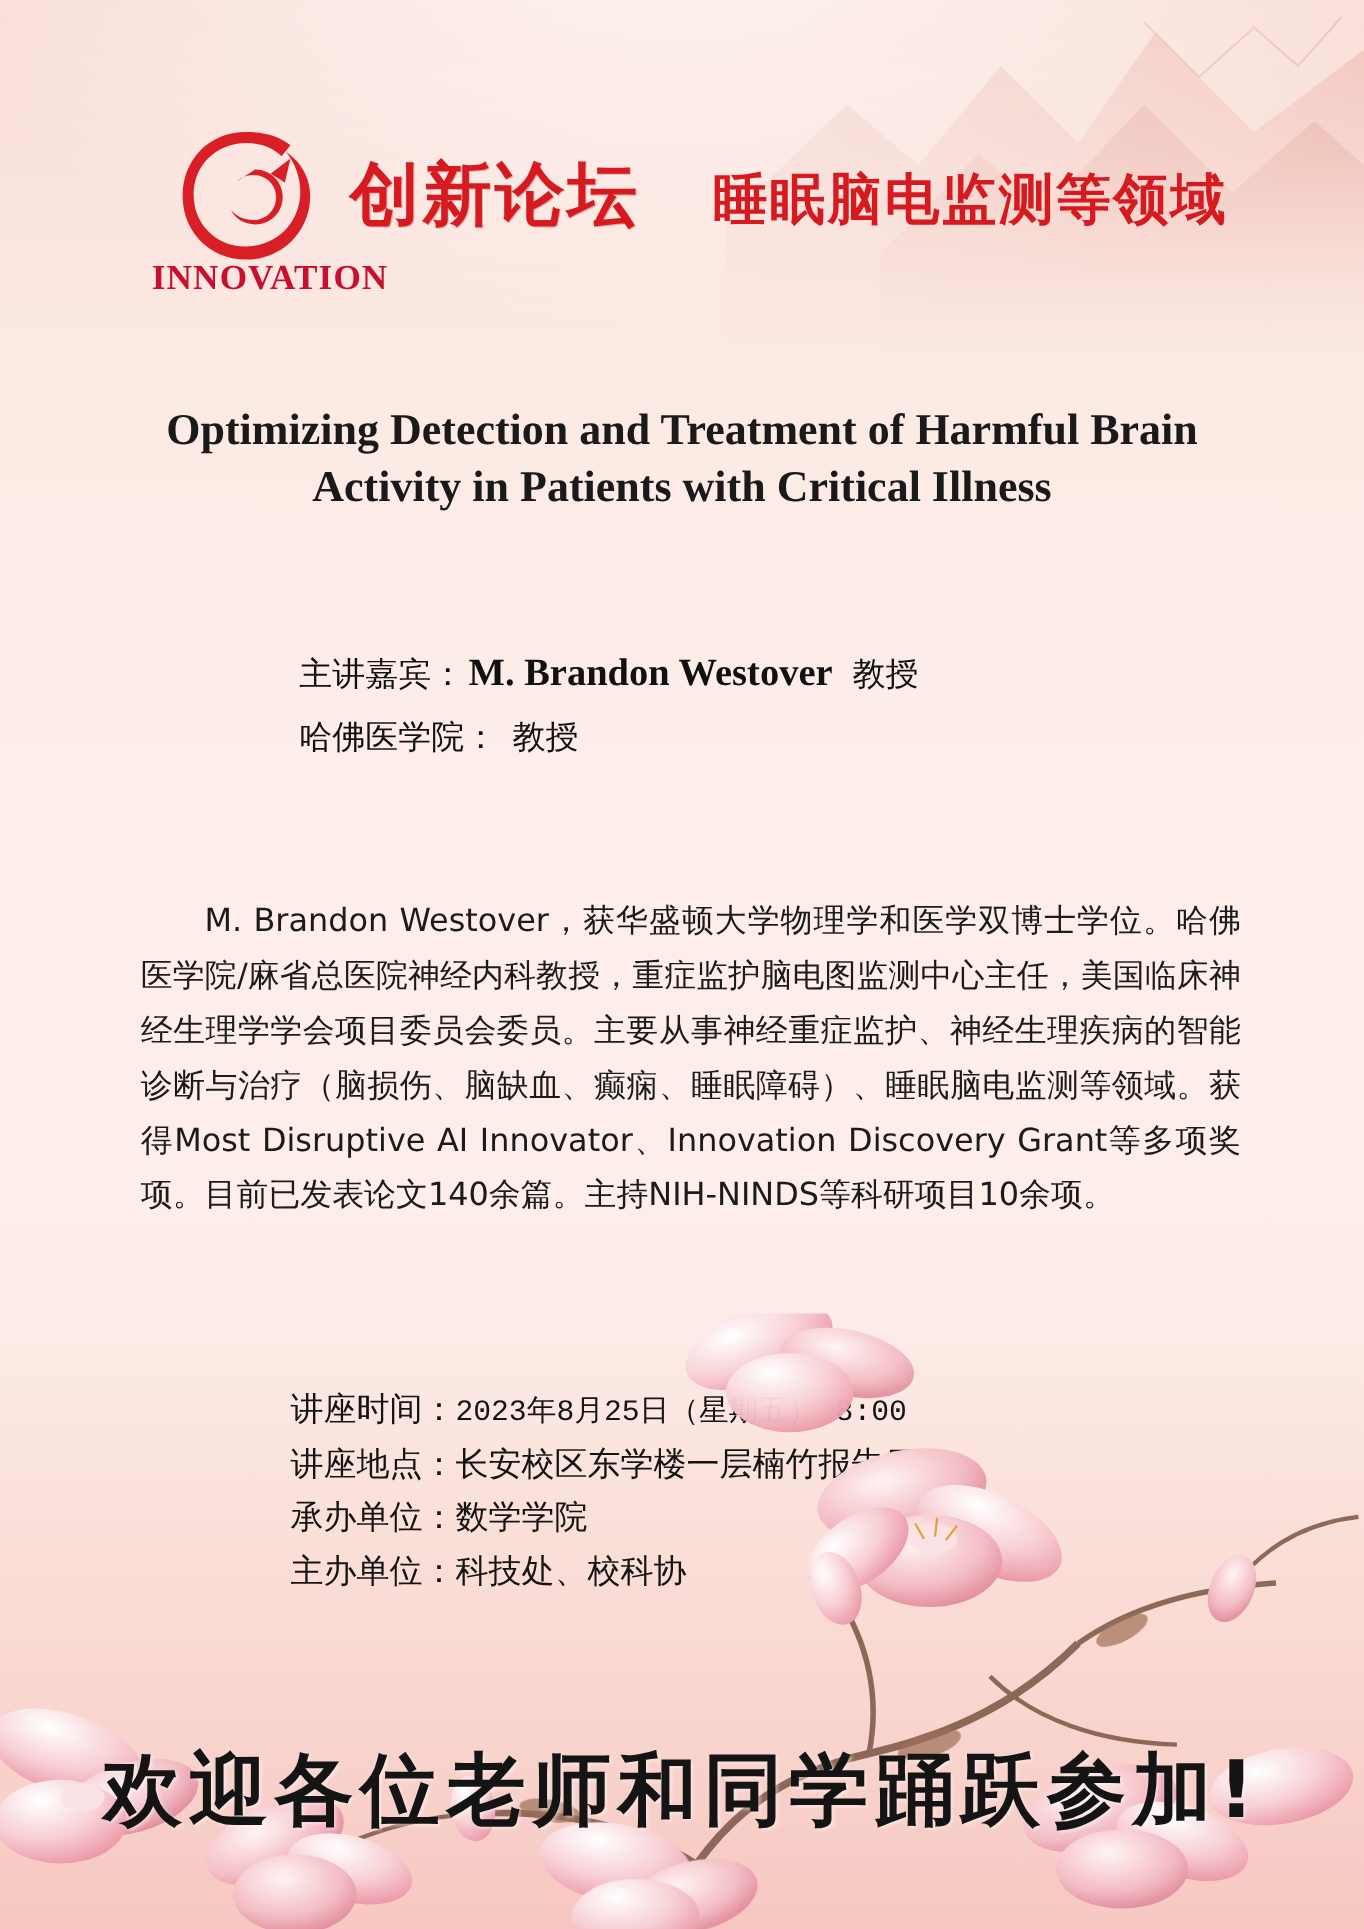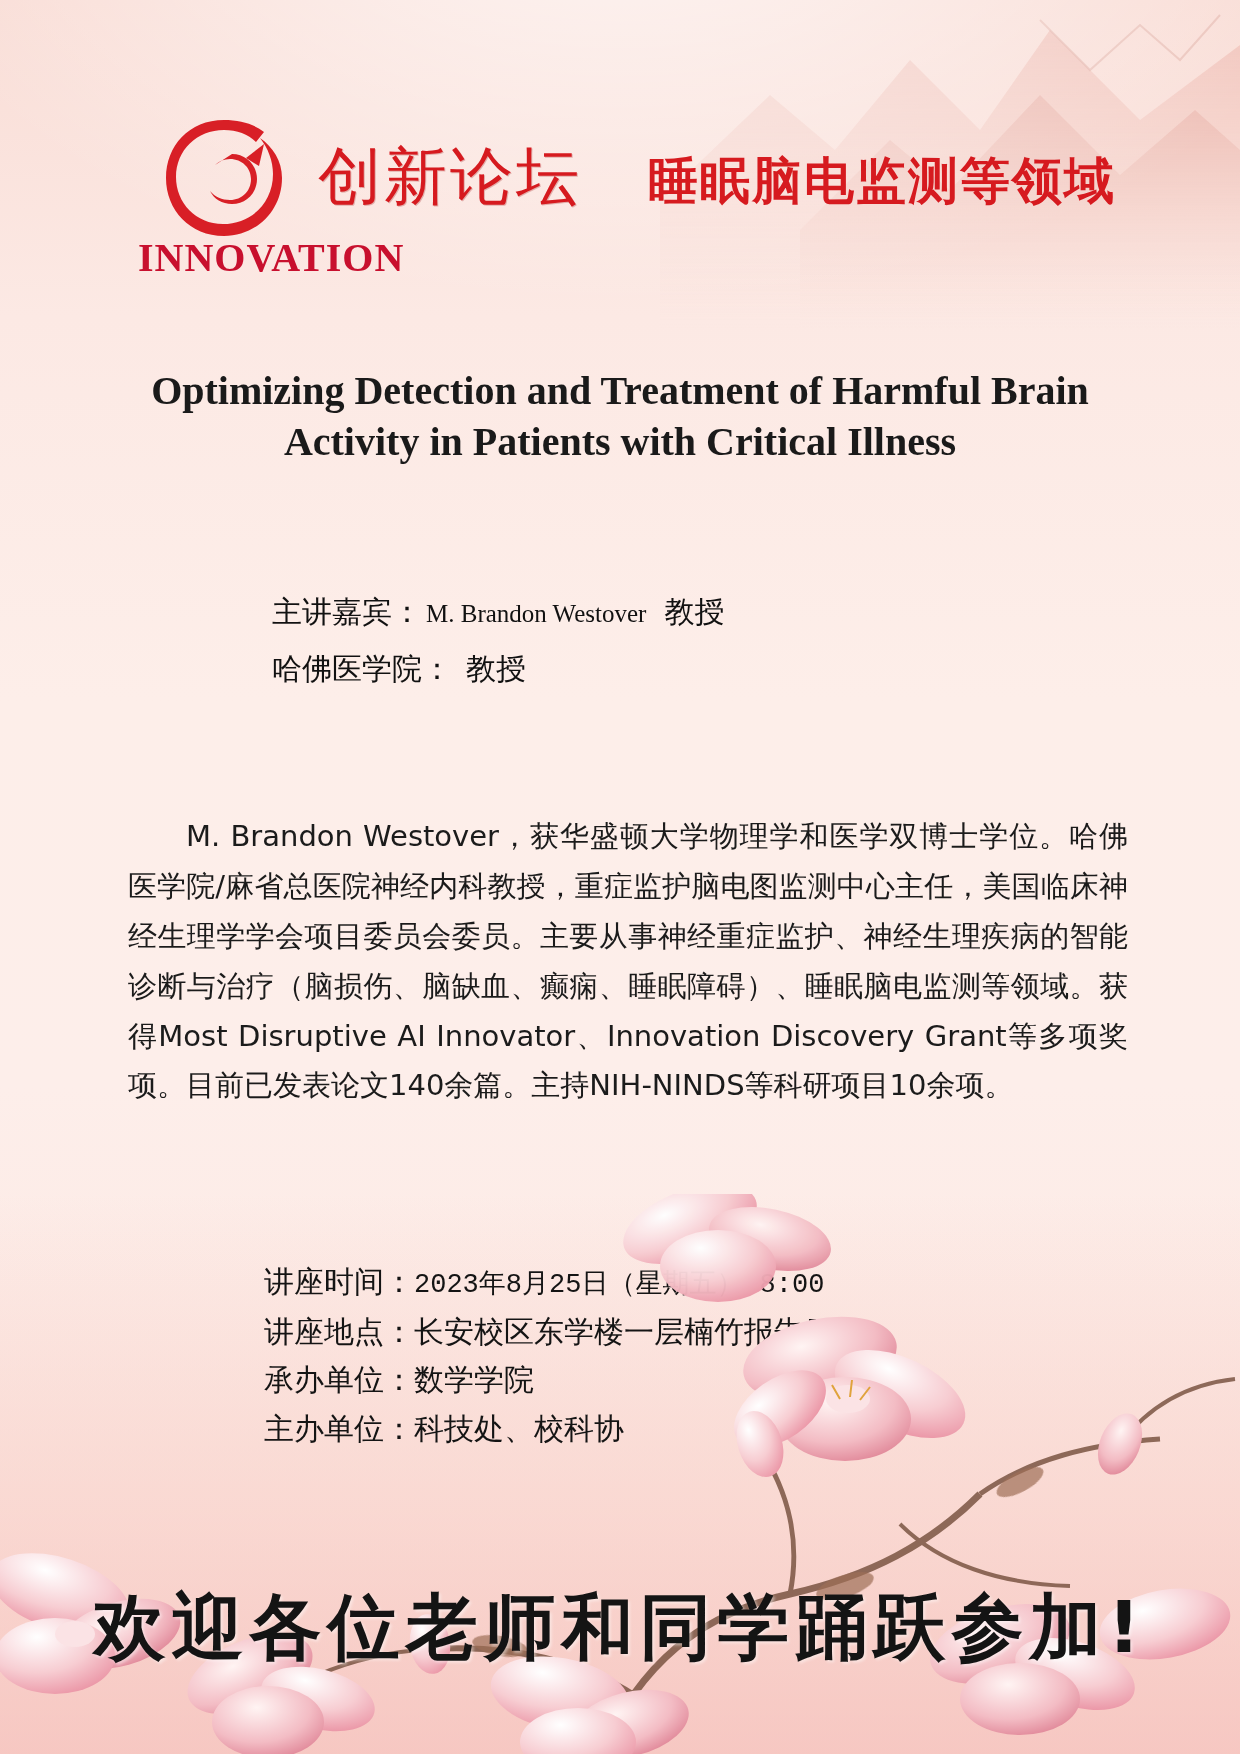--- a/index.html
+++ b/index.html
@@ -64,29 +64,29 @@
     width: 128px; height: 128px;
   }
   .logo-text {
     position: absolute;
     left: 0; top: 122px;
     width: 185px;
     text-align: right;
     color: #c8102e;
     font-family: "Liberation Serif", serif;
     font-weight: bold;
-    font-size: 40px;
+    font-size: 32px;
     letter-spacing: 1px;
   }
   .forum-title {
     position: absolute;
     left: 190px;
     top: 22px;
     font-family: "DejaVu Sans", sans-serif;
-    font-weight: normal;
+    font-weight: bold;
     font-size: 63px;
     color: #d61a1f;
     letter-spacing: 3px;
     text-shadow: 1px 1px 0 rgba(150,0,0,.25);
   }
   .forum-episode {
     position: absolute;
     left: 520px;
     top: 36px;
     font-family: "DejaVu Sans", sans-serif;
@@ -122,22 +122,22 @@
     color: #111;
   }
   .speaker-line {
     display: flex;
     align-items: baseline;
     margin-bottom: 16px;
     white-space: nowrap;
   }
   .speaker-name {
     font-family: "Liberation Serif", serif;
-    font-weight: normal;
-    font-size: 25px;
+    font-weight: bold;
+    font-size: 35px;
     margin: 0 4px;
   }
   .speaker-rank {
     margin-left: 14px;
   }
   .host-name {
     font-family: "DejaVu Sans", sans-serif;
     display: inline-block;
     min-width: 330px;
   }

